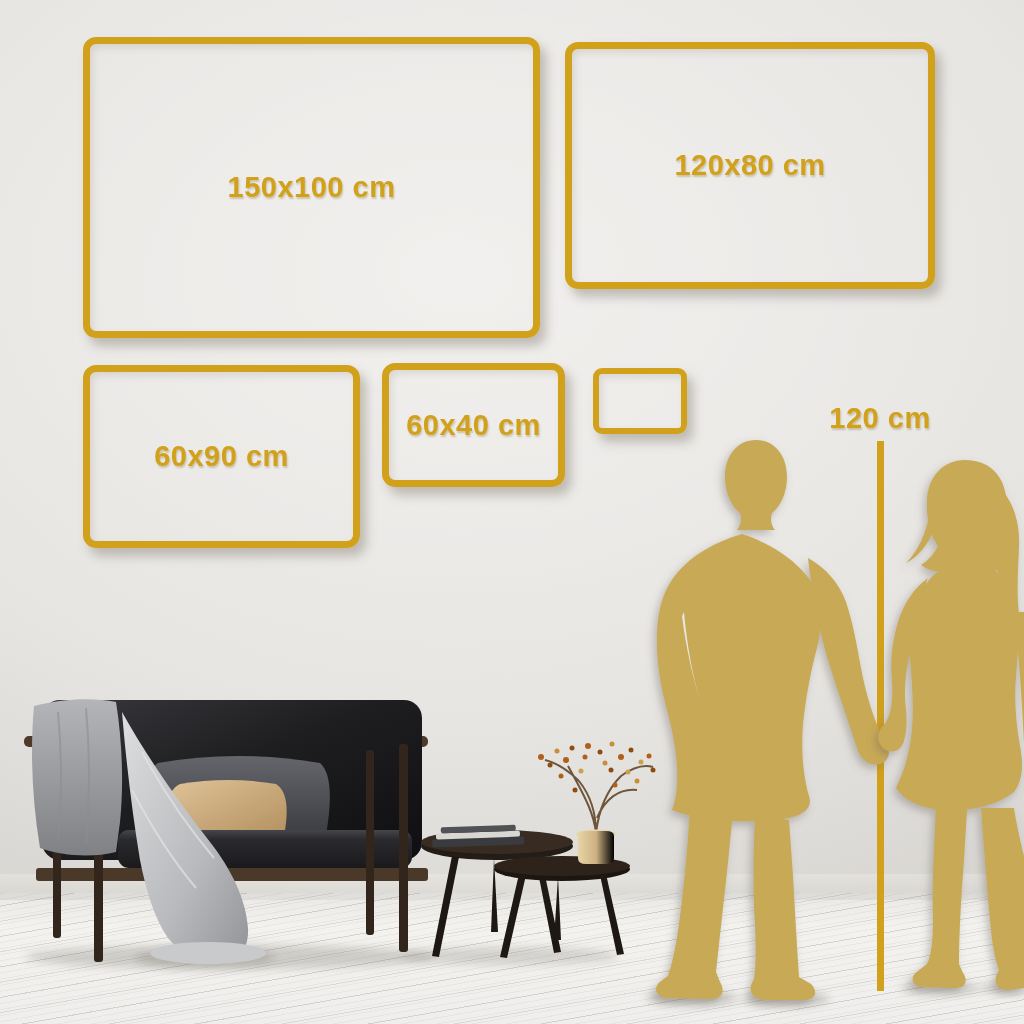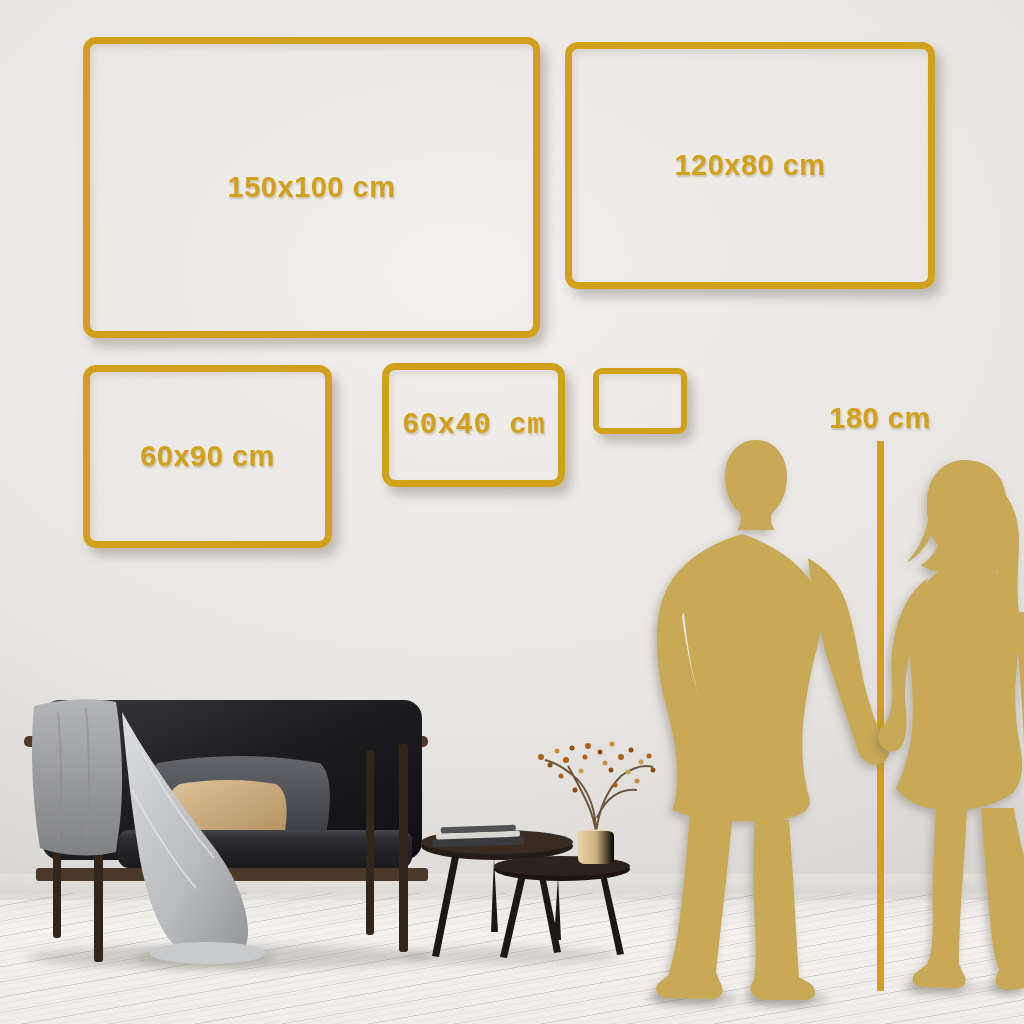--- a/index.html
+++ b/index.html
@@ -55,29 +55,29 @@
     <div class="planks"></div>
   </div>
   <div class="wall-vignette"></div>
 
   <div class="frame" style="left:83px;top:37px;width:457px;height:301px;">
     <span class="size-text">150x100 cm</span>
   </div>
   <div class="frame" style="left:565px;top:42px;width:370px;height:247px;">
     <span class="size-text">120x80 cm</span>
   </div>
-  <div class="frame" style="left:83px;top:365px;width:249px;height:183px;">
+  <div class="frame" style="left:83px;top:365px;width:277px;height:183px;">
     <span class="size-text">60x90 cm</span>
   </div>
-  <div class="frame" style="left:382px;top:363px;width:183px;height:124px;font-family:Liberation Mono, monospace;">
+  <div class="frame" style="left:382px;top:363px;width:183px;height:124px;">
     <span class="size-text">60x40 cm</span>
   </div>
   <div class="frame frame-small" style="left:593px;top:368px;width:94px;height:66px;"></div>
 
-  <span class="size-text ext-label" style="left:810px;top:402px;width:140px;text-align:center;">180 cm</span>
+  <span class="size-text ext-label" style="left:810px;top:402px;width:140px;text-align:center;">120 cm</span>
 
   <svg class="decor" width="1024" height="1024" viewBox="0 0 1024 1024">
     <defs>
       <filter id="blur4" x="-60%" y="-60%" width="220%" height="220%">
           <feGaussianBlur stdDeviation="4"></feGaussianBlur>
         </filter>
       <filter id="figShadow" x="-20%" y="-20%" width="140%" height="140%">
         <feDropShadow dx="-3" dy="4" stdDeviation="4" flood-color="#6e6960" flood-opacity="0.40"></feDropShadow>
       </filter>
       <linearGradient id="sofaGrad" x1="0" y1="0" x2="1" y2="1">

